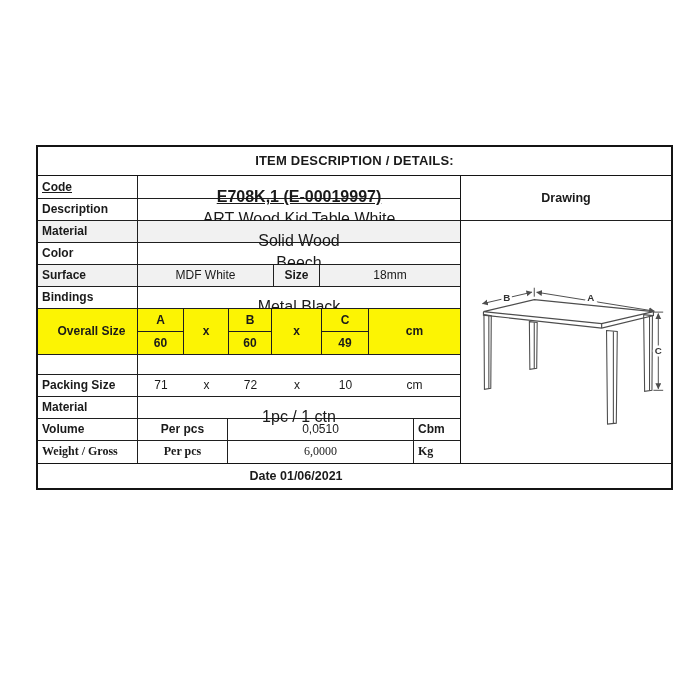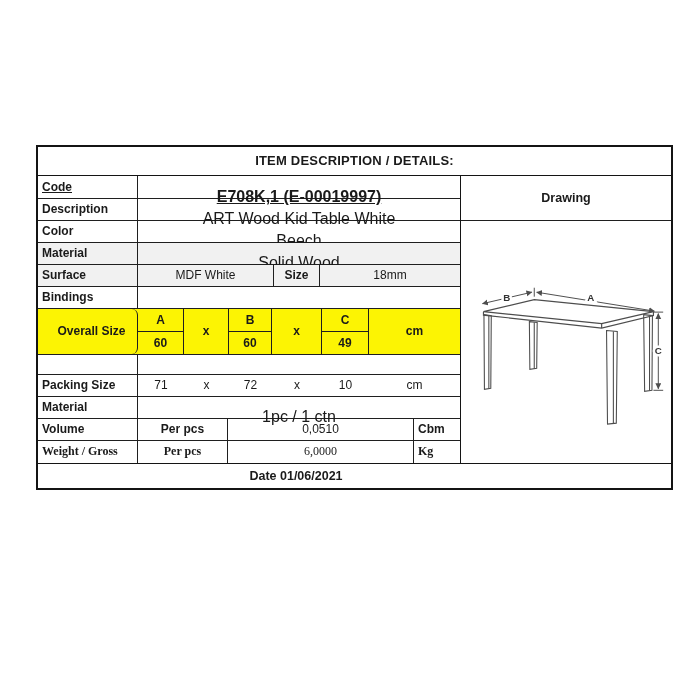--- a/index.html
+++ b/index.html
@@ -26,21 +26,21 @@
   .lbl { width:100px; flex:none; border-right:1.5px solid #1f1f1f; font-weight:bold;
          font-size:12px; display:flex; align-items:center; padding-left:4px; }
   .val { flex:1; display:flex; align-items:center; justify-content:center; font-size:16px;margin-top:20px; }
   .b { font-weight:bold; }
 
   .cell { display:flex; align-items:center; justify-content:center; font-size:12px; flex:none; }
   .br { border-right:1px solid #1f1f1f; }
 
   
   .overall { height:46px; background:#fcf403; }
-  .overall .lbl { justify-content:center; padding-left:8px;border-radius:6px; }
+  .overall .lbl { justify-content:center; padding-left:8px; }
   .ycols { flex:1; display:flex; }
   .ycol { display:flex; flex-direction:column; font-weight:bold; }
   .ycol > div { flex:1; display:flex; align-items:center; justify-content:center; font-size:12px; }
   .ycol .top { border-bottom:1px solid #1f1f1f; }
   .ysingle { display:flex; align-items:center; justify-content:center; font-weight:bold; font-size:12px; }
 
   
   .per { width:90px; font-weight:bold; }
   .num { width:186px; }
   .unit { width:46px; font-weight:bold; justify-content:flex-start; padding-left:4px; }
@@ -72,39 +72,40 @@
         <div class="row h23">
           <div class="lbl">Code</div>
           <div class="val b">E708K,1 (E-00019997)</div>
         </div>
 
         <div class="row">
           <div class="lbl">Description</div>
           <div class="val">ART Wood Kid Table White</div>
         </div>
 
-        <div class="row">
-          <div class="lbl">Color</div>
-          <div class="val">Beech</div>
-        </div>
-
         <div class="row tint">
           <div class="lbl">Material</div>
           <div class="val">Solid Wood</div>
+        </div>
+
+        <div class="row">
+          <div class="lbl">Color</div>
+          <div class="val">Beech</div>
         </div>
 
         <div class="row tint">
           <div class="lbl">Surface</div>
           <div class="cell br" style="width:136px;">MDF White</div>
           <div class="cell br b" style="width:46px;">Size</div>
           <div class="cell" style="flex:1;">18mm</div>
         </div>
 
         <div class="row">
           <div class="lbl">Bindings</div>
+          <div class="val">Metal Black</div>
         </div>
 
         <div class="row overall">
           <div class="lbl">Overall Size</div>
           <div class="ycols">
             <div class="ycol br" style="width:46px;">
               <div class="top">A</div>
               <div>60</div>
             </div>
             <div class="ysingle br" style="width:45px;">x</div>

